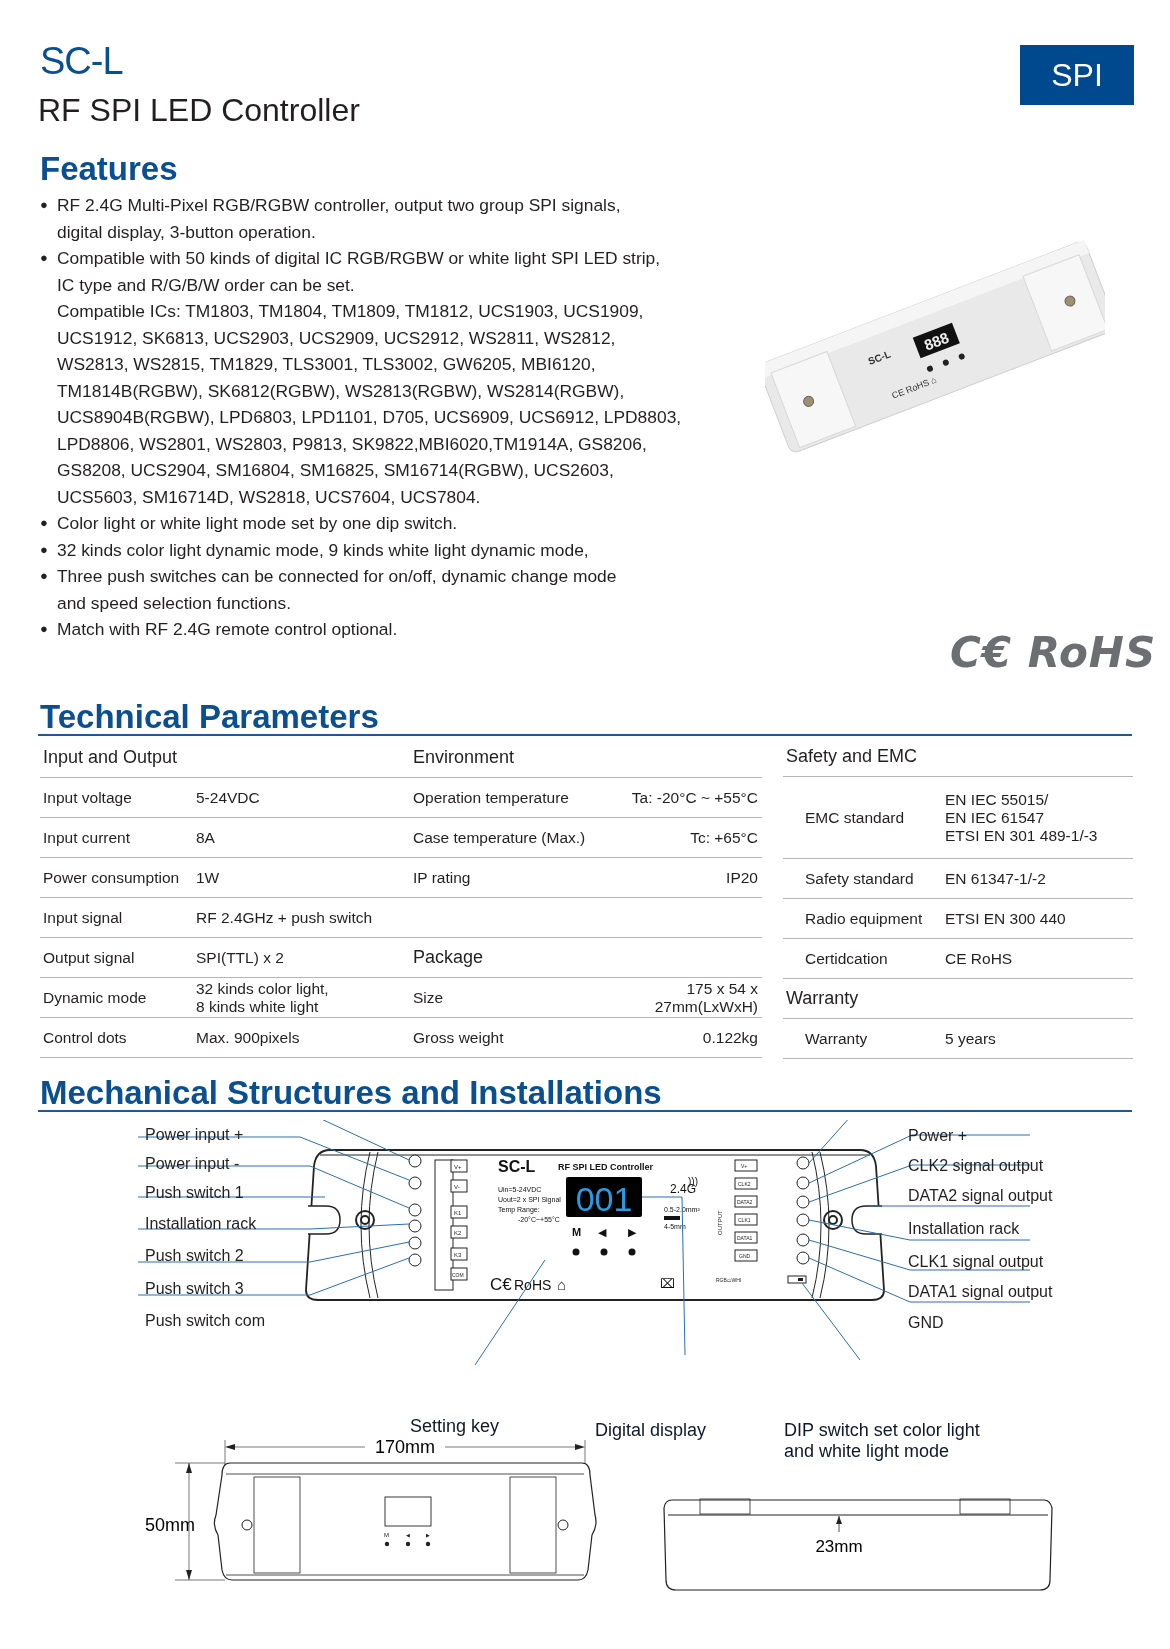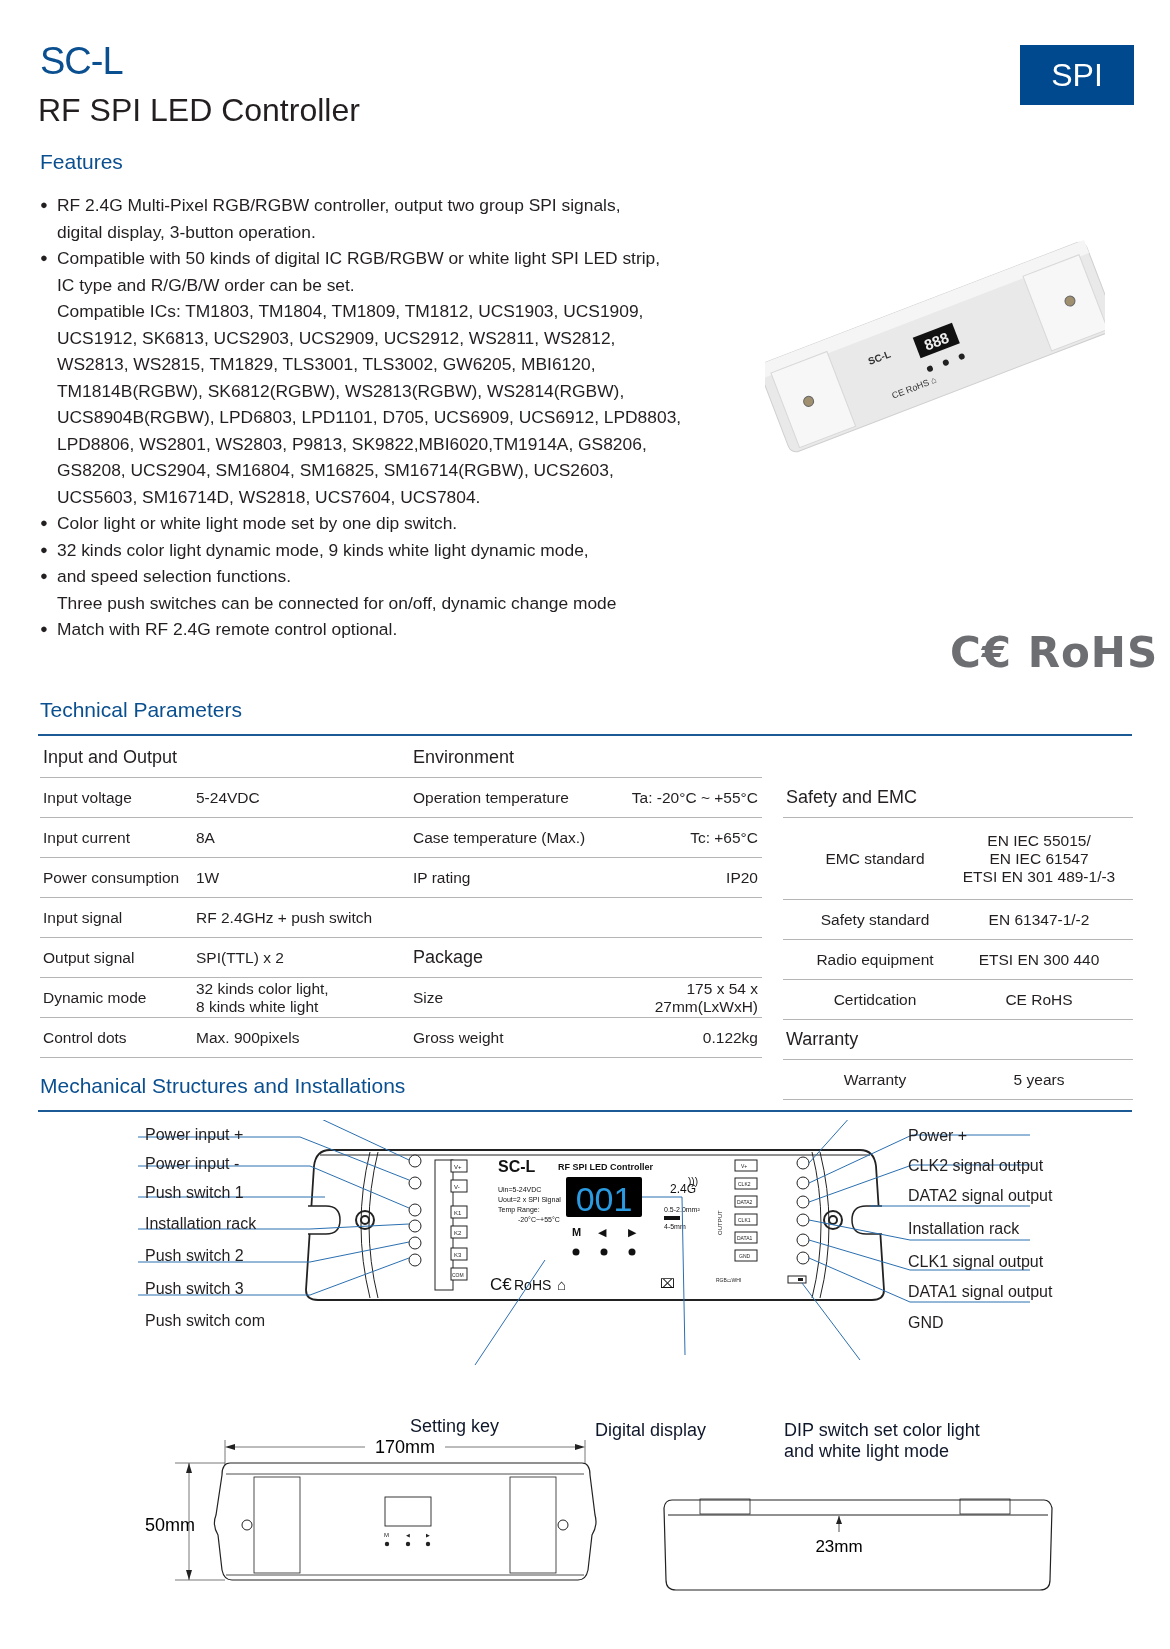--- a/index.html
+++ b/index.html
@@ -4,47 +4,47 @@
 <style>
   * { box-sizing: border-box; margin: 0; padding: 0; }
   html, body { width: 1170px; height: 1649px; background: #ffffff; }
   body { position: relative; font-family: "Liberation Sans", "DejaVu Sans", sans-serif; color: #231f20; overflow: hidden; }
   .abs { position: absolute; }
 
   .model { left: 40px; top: 40px; font-size: 38px; color: #0a4f8f; letter-spacing: -1px; font-weight: 300; }
   .subtitle { left: 38px; top: 92px; font-size: 32px; color: #231f20; }
   .badge { left: 1020px; top: 45px; width: 114px; height: 60px; background: #00498e; color: #fff; font-size: 32px; display: flex; align-items: center; justify-content: center; }
 
-  .section-h { font-size: 21px; color: #0a4f8f; }
+  .section-h { font-size: 33px; color: #0a4f8f; font-weight: bold; }
   .features-h { left: 40px; top: 150px; }
 
   .features { left: 40px; top: 192px; width: 720px; font-size: 17.4px; line-height: 26.5px; color: #231f20; }
   .feat-item { position: relative; padding-left: 17px; }
   .feat-item .bullet { position: absolute; left: 0; top: 0; font-size: 13px; }
   .feat-ics { padding-left: 17px; }
 
   .product-photo { left: 765px; top: 220px; width: 340px; height: 240px; }
 
-  .ce-rohs { left: 950px; top: 628px; font-size: 42px; font-weight: bold; color: #6d6e71; letter-spacing: 1px; font-family: "DejaVu Sans", sans-serif; }
+  .ce-rohs { left: 950px; top: 628px; font-size: 42px; font-weight: bold; color: #6d6e71; letter-spacing: 1px; font-family: "DejaVu Sans", sans-serif; font-style: italic; }
 
   .tech-h { left: 40px; top: 698px; }
   .rule { height: 2px; background: #1c5a96; }
   .tech-rule { left: 38px; top: 734px; width: 1094px; }
   .mech-rule { left: 38px; top: 1110px; width: 1094px; }
 
   .tcol { font-size: 15.5px; color: #231f20; }
   .tcol .hd { font-size: 18px; height: 40px; display: flex; align-items: center; border-bottom: 1.5px solid #b5b5b5; padding-left: 3px; }
   .tcol .row { height: 40px; display: flex; align-items: center; border-bottom: 1.5px solid #b5b5b5; padding-left: 3px; }
   .tcol .row.tall { height: 82px; }
   .tcol .k { width: 153px; flex: none; color: #231f20; }
   .tcol .v { flex: 1; line-height: 18px; }
   .tcol .v.right { text-align: right; padding-right: 4px; }
   .col1 { left: 40px; top: 738px; width: 372px; }
   .col2 { left: 410px; top: 738px; width: 352px; }
-  .col3 { left: 783px; top: 778px; width: 350px; text-align: center; }
+  .col3 { left: 783px; top: 737px; width: 350px; }
   .col3 .k { width: 140px; margin-left: 19px; }
   .col2 .row .k { width: 200px; }
 
   .mech-h { left: 40px; top: 1074px; }
   .lbl { font-size: 16px; color: #231f20; white-space: nowrap; }
   .callout { font-size: 18px; color: #0f172a; margin-top: 32px; }
   svg text { font-family: "Liberation Sans", sans-serif; }
 </style>
 </head>
 <body>
@@ -78,22 +78,22 @@
   <div class="feat-item">
     <span class="bullet">●</span>
     <div>Color light or white light mode set by one dip switch.</div>
   </div>
   <div class="feat-item">
     <span class="bullet">●</span>
     <div>32 kinds color light dynamic mode, 9 kinds white light dynamic mode,</div>
   </div>
   <div class="feat-item">
     <span class="bullet">●</span>
+    <div>Three push switches can be connected for on/off, dynamic change mode</div>
     <div>and speed selection functions.</div>
-    <div>Three push switches can be connected for on/off, dynamic change mode</div>
   </div>
   <div class="feat-item">
     <span class="bullet">●</span>
     <div>Match with RF 2.4G remote control optional.</div>
   </div>
 </div>
 
 <svg class="abs product-photo" viewBox="0 0 340 240">
   <g transform="rotate(-21 170 120)">
     <rect x="-5" y="80" width="350" height="95" rx="8" fill="#e9e9e9" stroke="#cfcfcf"></rect>

